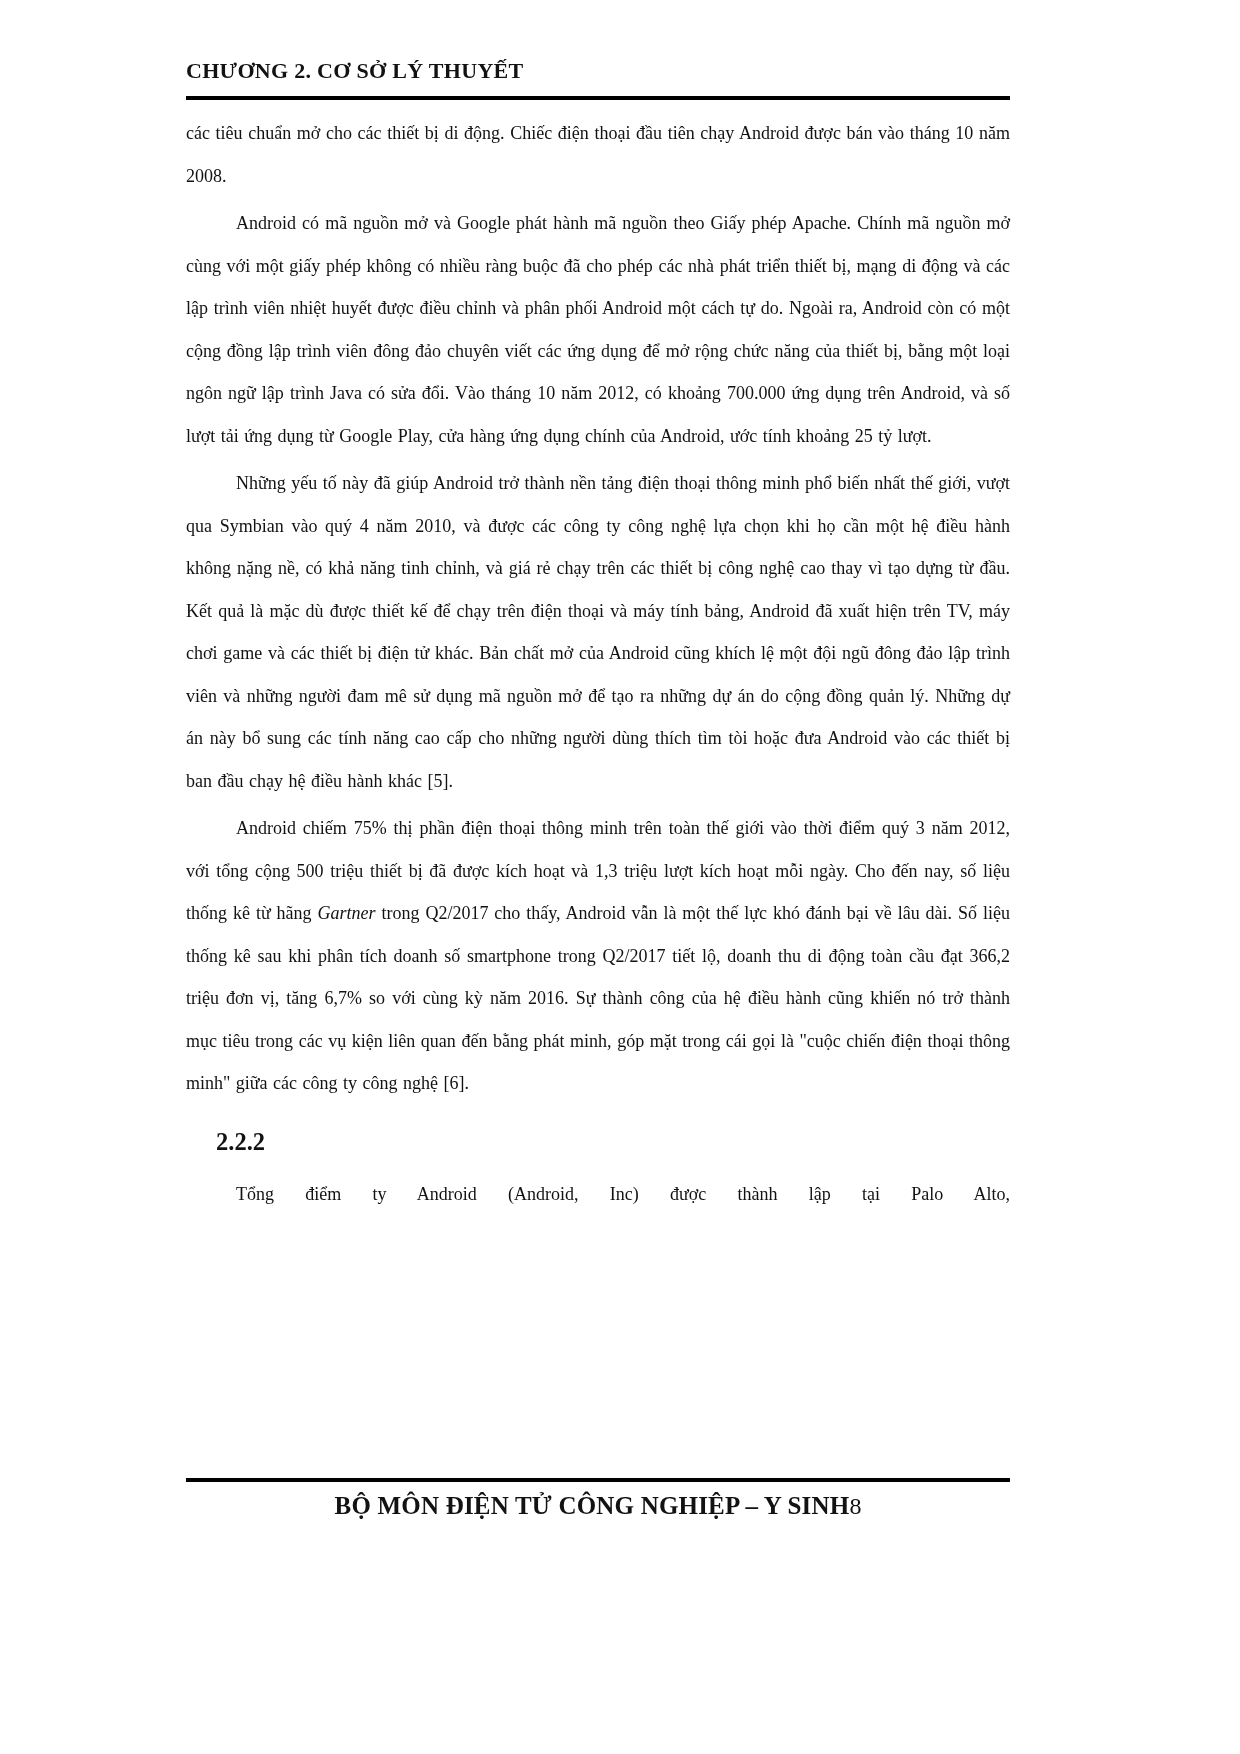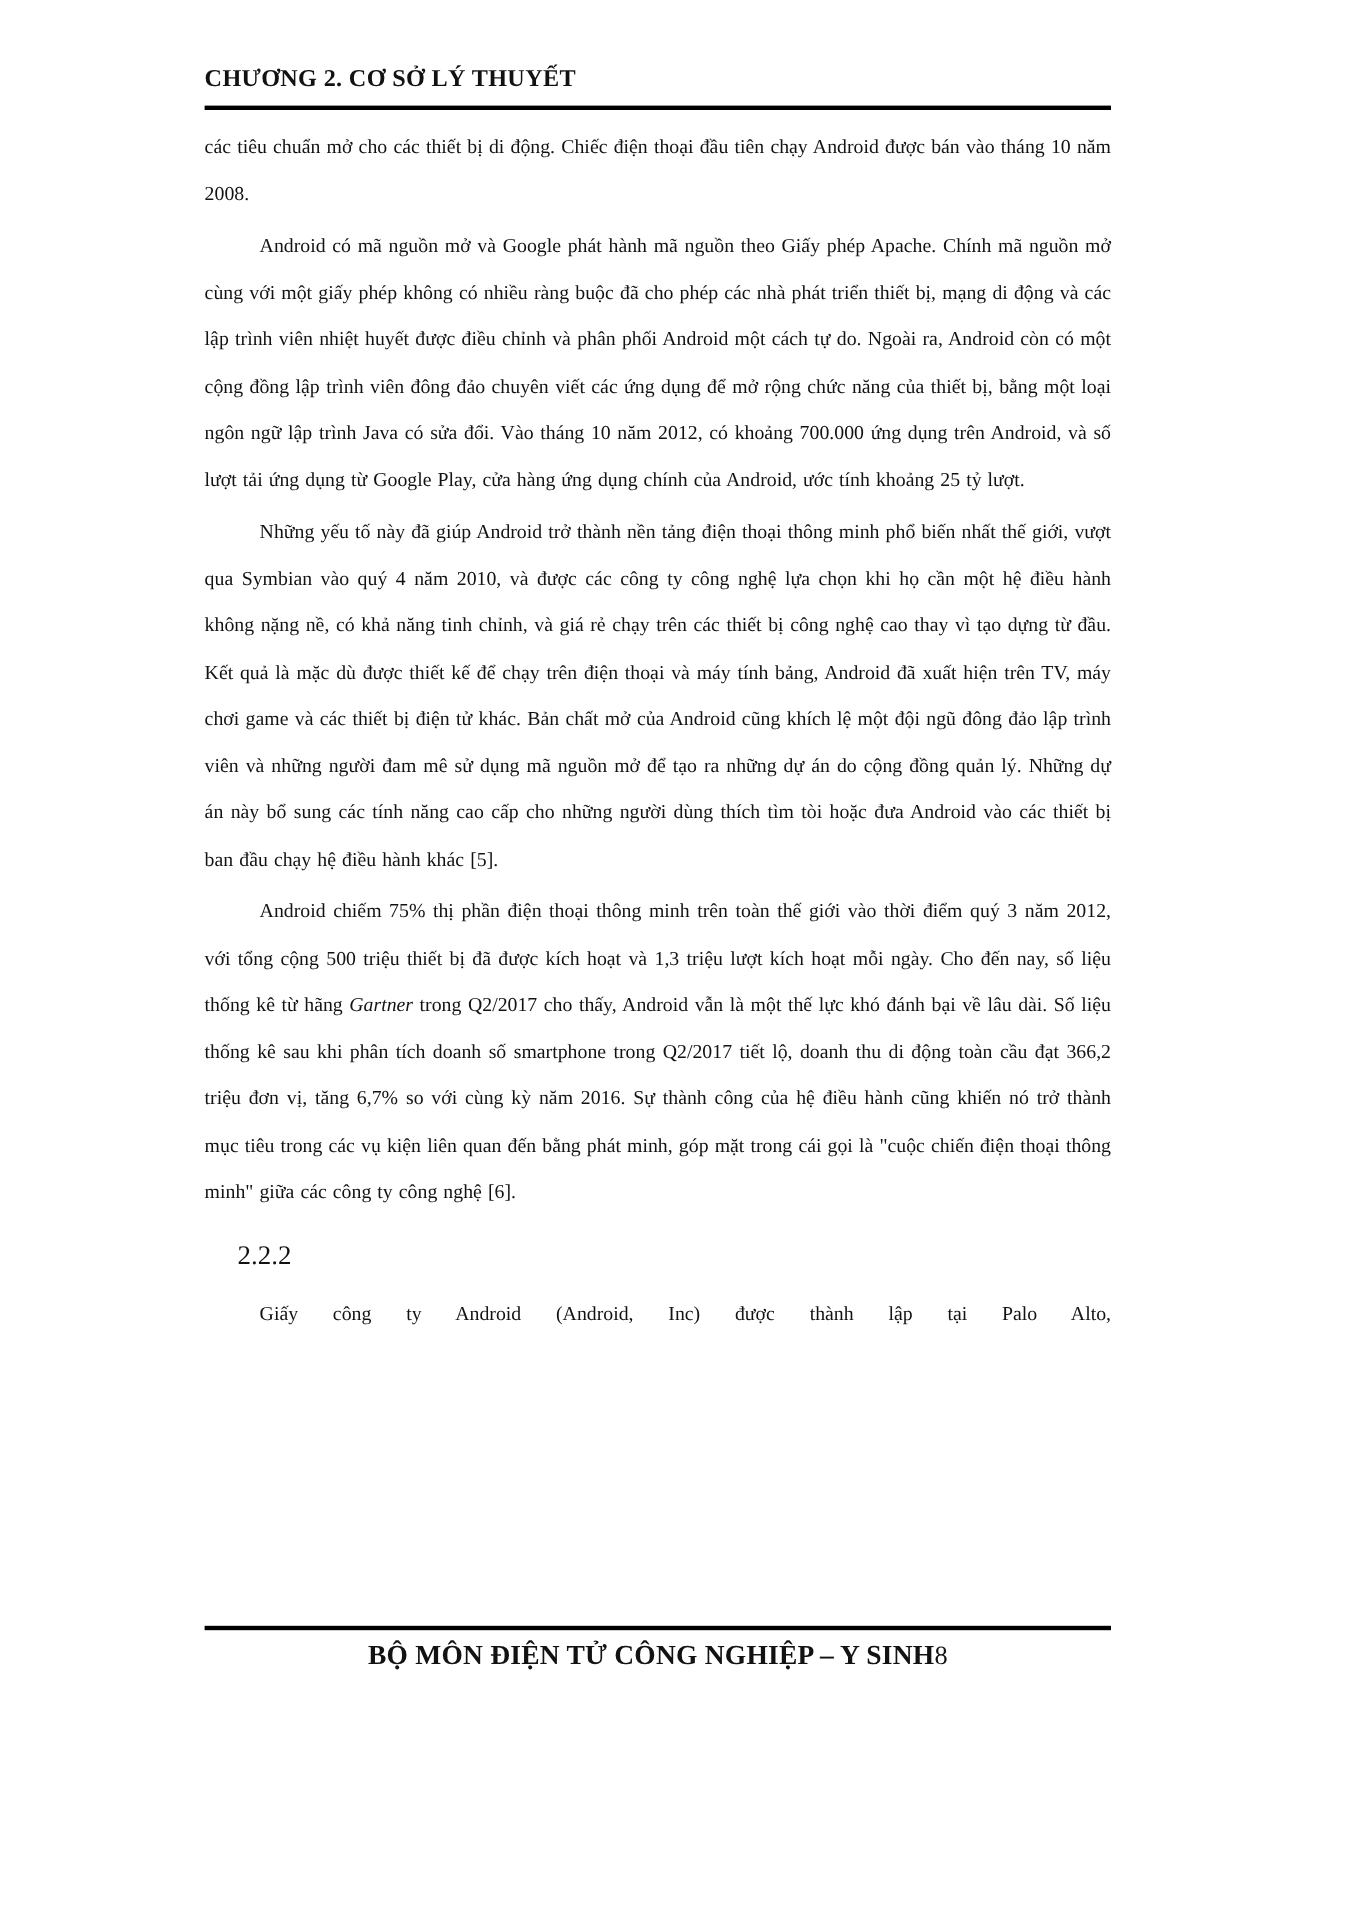--- a/index.html
+++ b/index.html
@@ -41,21 +41,21 @@
     margin: 0 0 5px 0;
     word-spacing: 1px;
   }
   .para.no-indent { text-indent: 0; }
   .para.justify-last { text-align-last: justify; }
   .para i { }
   .section-heading {
     display: flex;
     gap: 18px;
     align-items: center;
-    font-weight: normal;
+    font-weight: bold;
     font-size: 24.5px;
     line-height: 42px;
     margin: 16px 0 10px 30px;
   }
   .footer {
     position: absolute;
     left: 186px;
     right: 230px;
     top: 1478px;
     border-top: 4px solid #000;
@@ -88,21 +88,21 @@
     <p class="para">Android có mã nguồn mở và Google phát hành mã nguồn theo Giấy phép Apache. Chính mã nguồn mở cùng với một giấy phép không có nhiều ràng buộc đã cho phép các nhà phát triển thiết bị, mạng di động và các lập trình viên nhiệt huyết được điều chỉnh và phân phối Android một cách tự do. Ngoài ra, Android còn có một cộng đồng lập trình viên đông đảo chuyên viết các ứng dụng để mở rộng chức năng của thiết bị, bằng một loại ngôn ngữ lập trình Java có sửa đổi. Vào tháng 10 năm 2012, có khoảng 700.000 ứng dụng trên Android, và số lượt tải ứng dụng từ Google Play, cửa hàng ứng dụng chính của Android, ước tính khoảng 25 tỷ lượt.</p>
 
     <p class="para">Những yếu tố này đã giúp Android trở thành nền tảng điện thoại thông minh phổ biến nhất thế giới, vượt qua Symbian vào quý 4 năm 2010, và được các công ty công nghệ lựa chọn khi họ cần một hệ điều hành không nặng nề, có khả năng tinh chỉnh, và giá rẻ chạy trên các thiết bị công nghệ cao thay vì tạo dựng từ đầu. Kết quả là mặc dù được thiết kế để chạy trên điện thoại và máy tính bảng, Android đã xuất hiện trên TV, máy chơi game và các thiết bị điện tử khác. Bản chất mở của Android cũng khích lệ một đội ngũ đông đảo lập trình viên và những người đam mê sử dụng mã nguồn mở để tạo ra những dự án do cộng đồng quản lý. Những dự án này bổ sung các tính năng cao cấp cho những người dùng thích tìm tòi hoặc đưa Android vào các thiết bị ban đầu chạy hệ điều hành khác [5].</p>
 
     <p class="para"><span>Android chiếm 75% thị phần điện thoại thông minh trên toàn thế giới vào thời điểm quý 3 năm 2012, với tổng cộng 500 triệu thiết bị đã được kích hoạt và 1,3 triệu lượt kích hoạt mỗi ngày. Cho đến nay, số liệu thống kê từ hãng </span><i>Gartner</i><span> trong Q2/2017 cho thấy, Android vẫn là một thế lực khó đánh bại về lâu dài. Số liệu thống kê sau khi phân tích doanh số smartphone trong Q2/2017 tiết lộ, doanh thu di động toàn cầu đạt 366,2 triệu đơn vị, tăng 6,7% so với cùng kỳ năm 2016. Sự thành công của hệ điều hành cũng khiến nó trở thành mục tiêu trong các vụ kiện liên quan đến bằng phát minh, góp mặt trong cái gọi là "cuộc chiến điện thoại thông minh" giữa các công ty công nghệ [6].</span></p>
 
     <h2 class="section-heading">
       <span>2.2.2</span>
     </h2>
 
-    <p class="para justify-last">Giấy công ty Android (Android, Inc) được thành lập tại Palo Alto,</p>
+    <p class="para justify-last">Tổng điểm ty Android (Android, Inc) được thành lập tại Palo Alto,</p>
 
   </div>
 
   <div class="footer">
     <span class="dept">BỘ MÔN ĐIỆN TỬ CÔNG NGHIỆP – Y SINH</span>
     <span class="pagenum">8</span>
   </div>
 
 </div>
 

